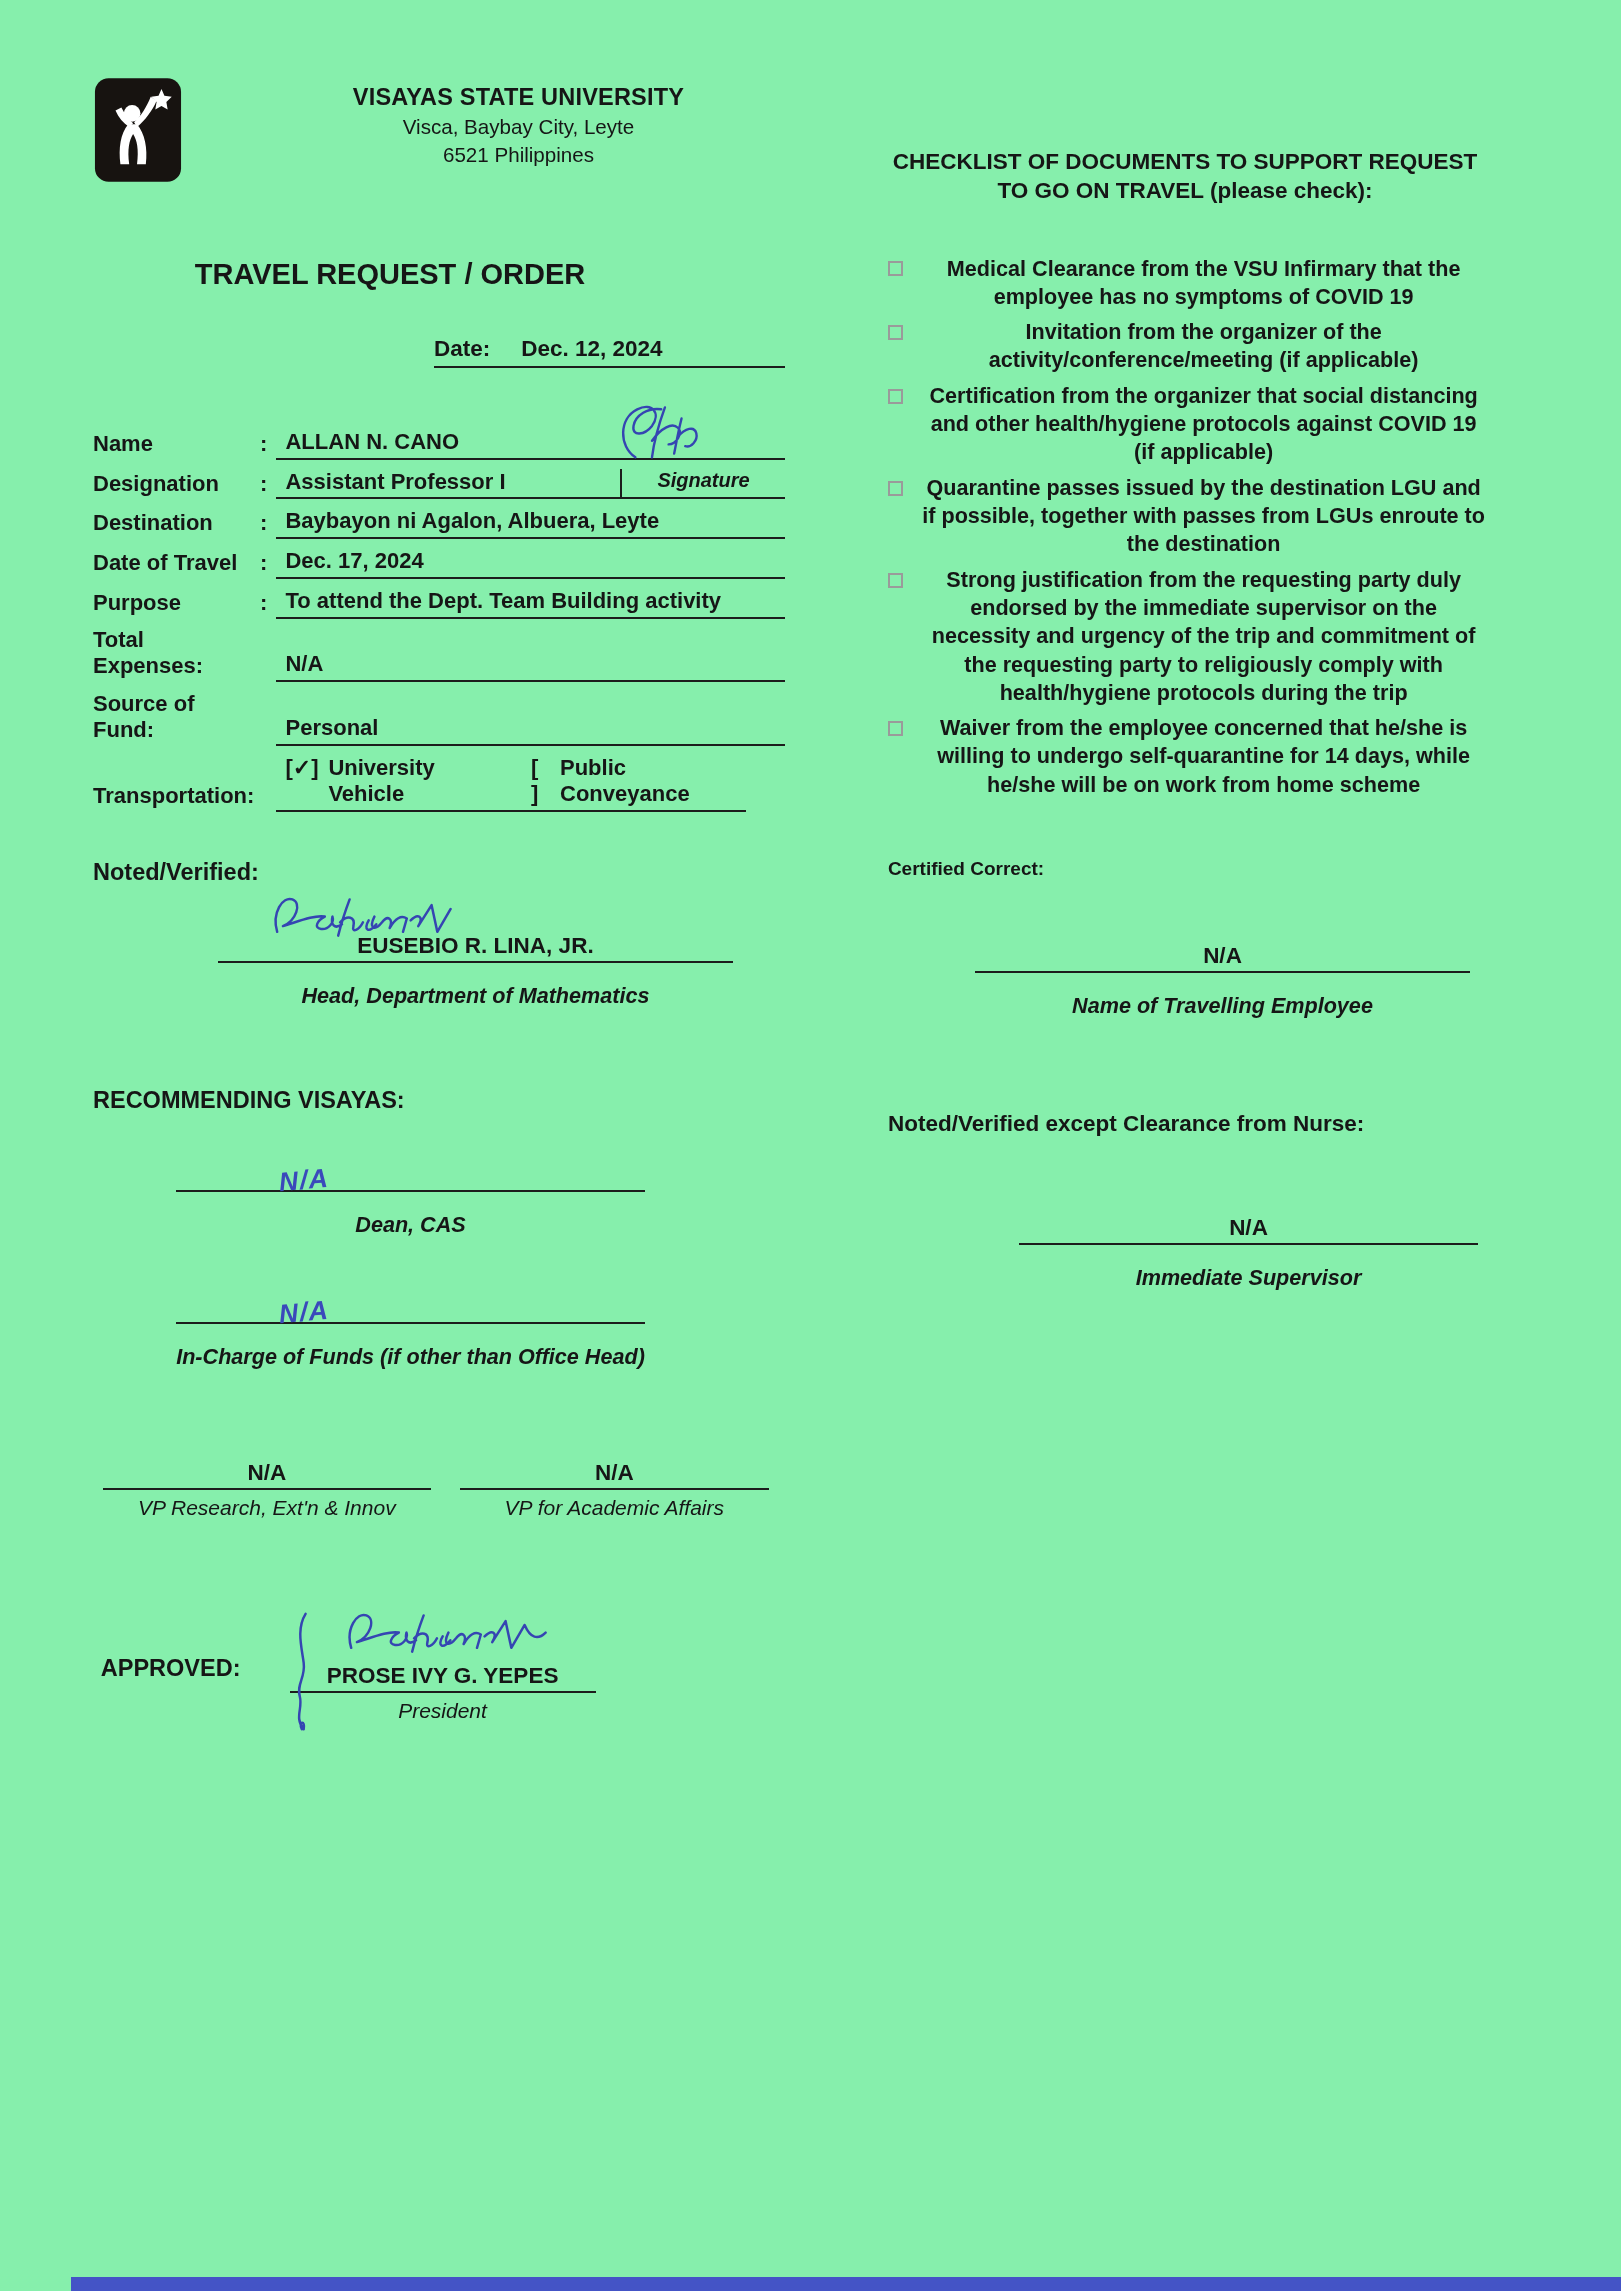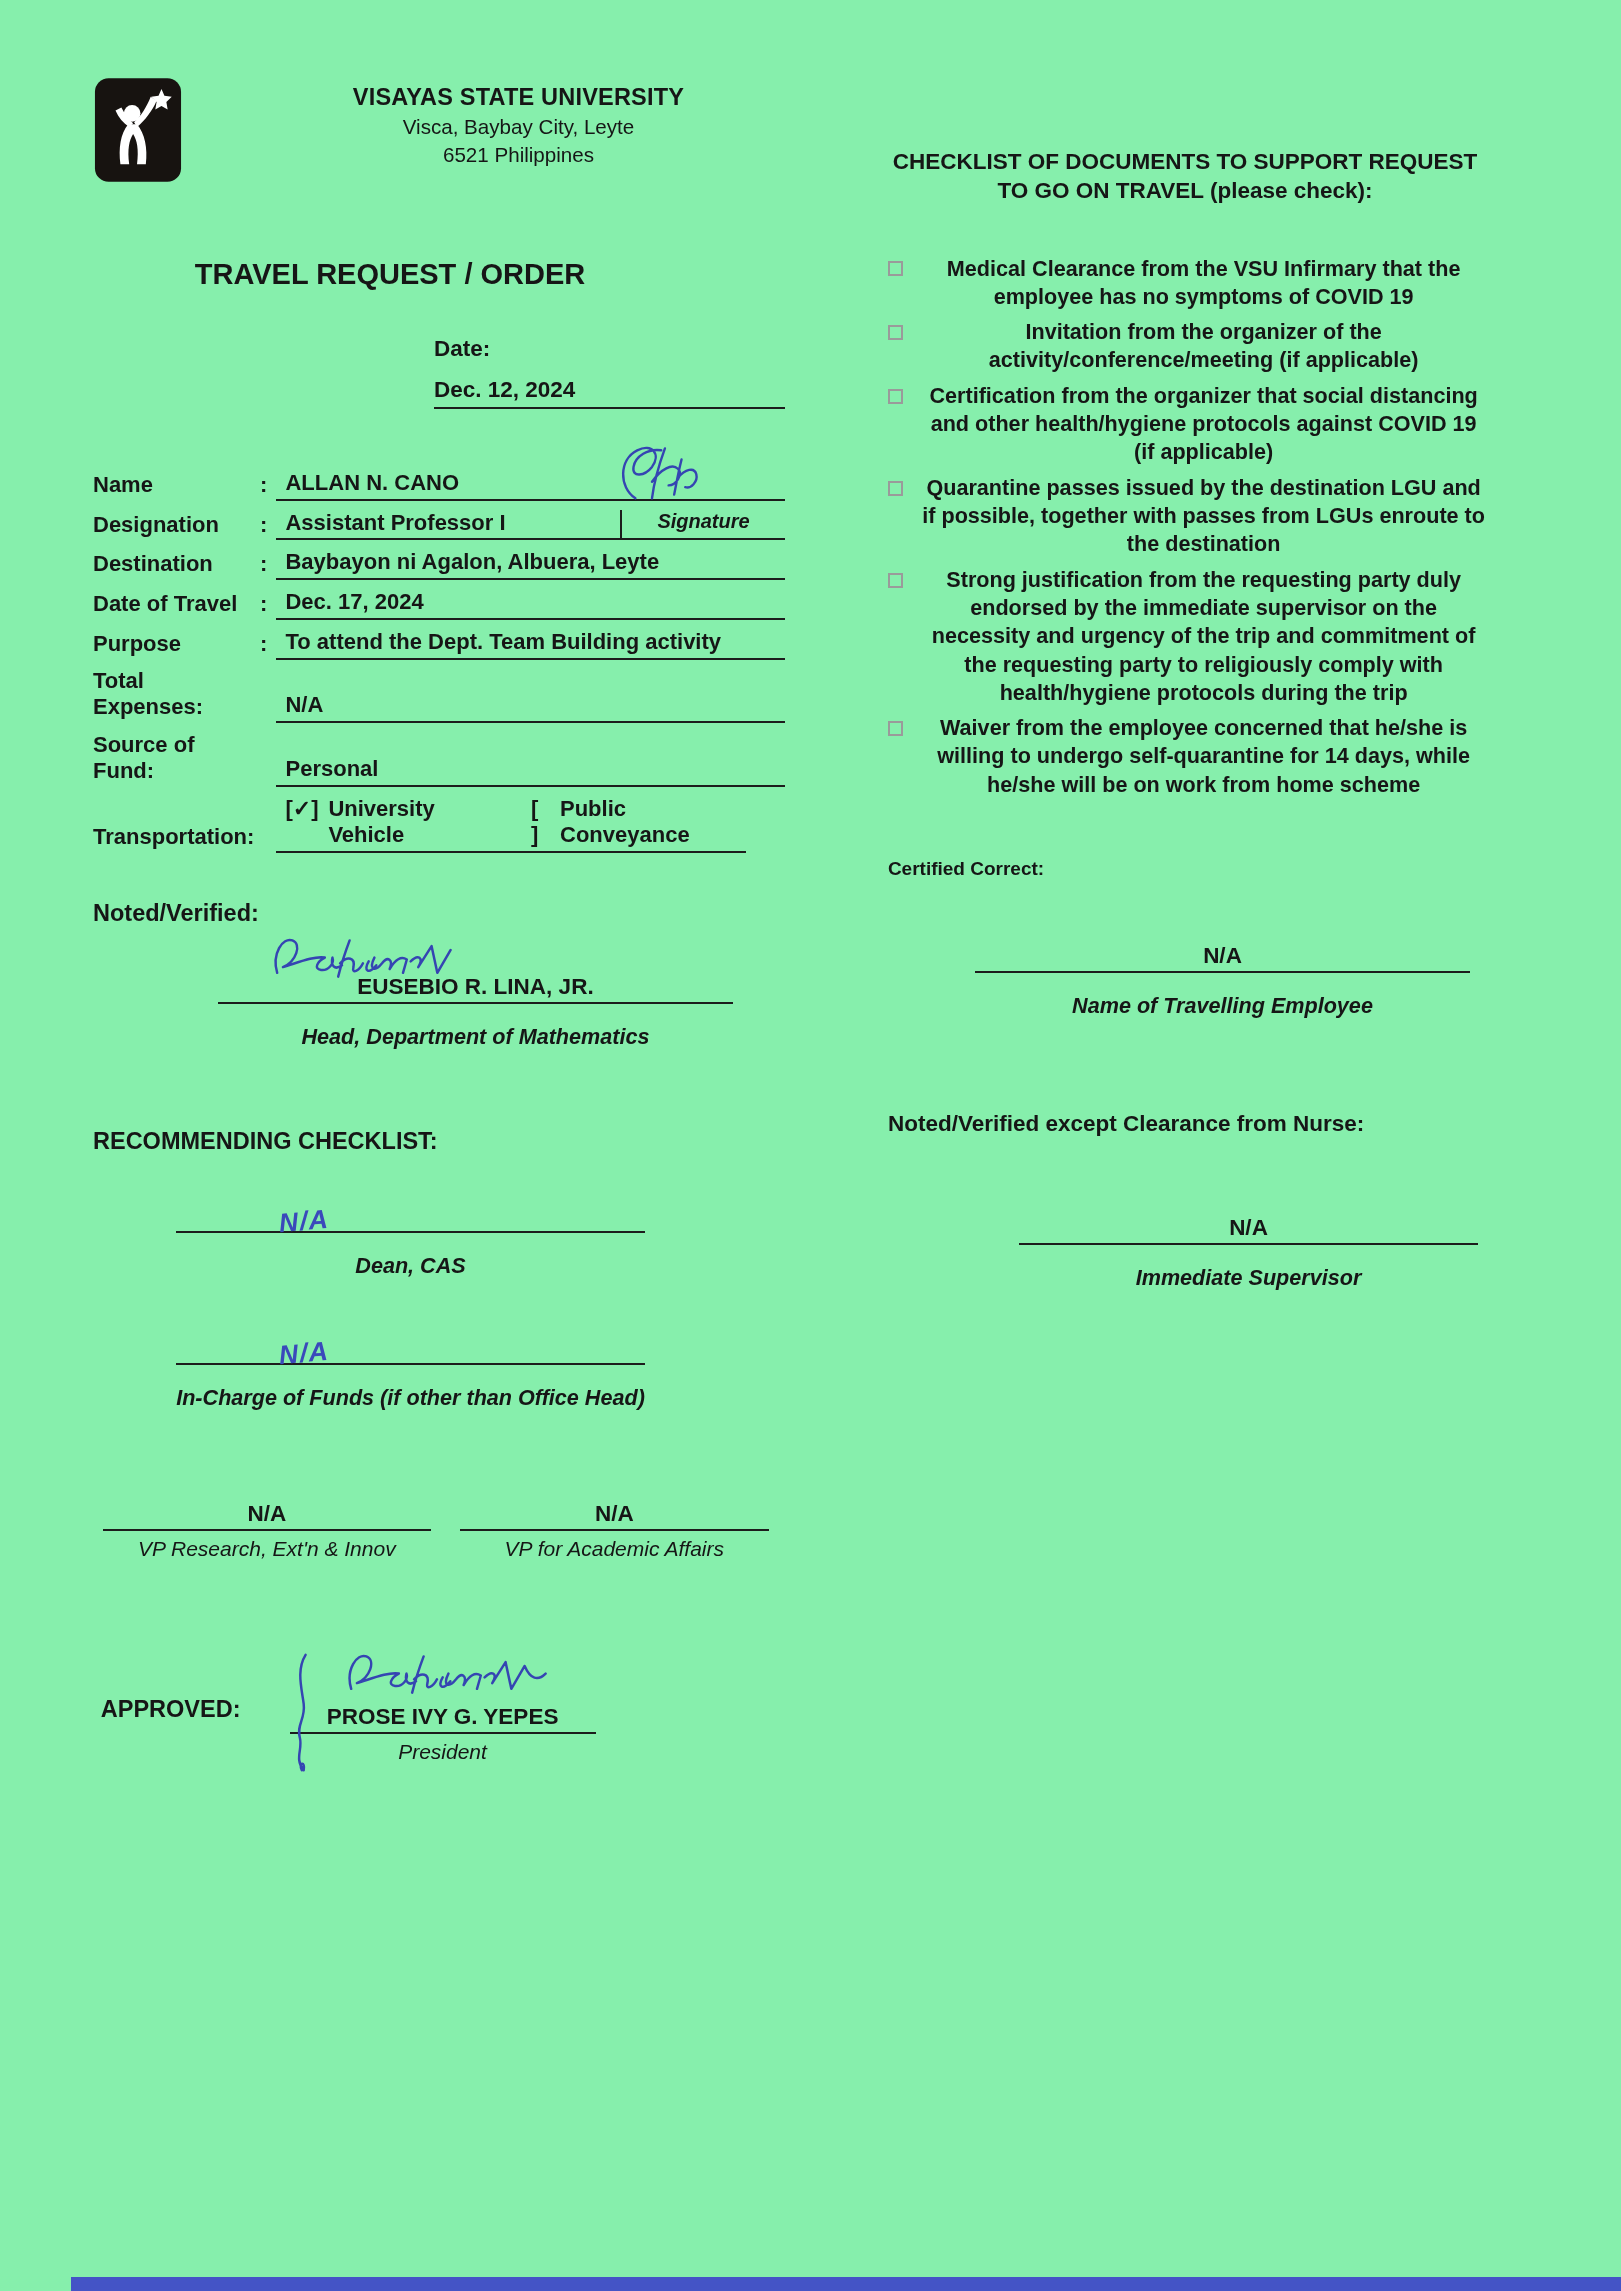--- a/index.html
+++ b/index.html
@@ -15,23 +15,23 @@
   
   .left-col { position: absolute; left: 93px; top: 76px; width: 692px; }
   .header-row { display: flex; align-items: flex-start; }
   .logo { width: 90px; height: 108px; flex: none; }
   .header-text { flex: 1; text-align: center; padding-top: 7.8px; padding-left: 69px; }
   .univ { font-size: 23.5px; font-weight: bold; letter-spacing: 0.2px; }
   .addr { font-size: 20.6px; margin-top: 3.9px; }
   .doc-title { margin-top: 74px; text-align: center; padding-right: 98px; font-size: 29px; font-weight: bold; }
   .date-row {
     margin-top: 45px; margin-left: 341px;
-    display: flex; gap: 15px;
+    display: flex; gap: 31px;
     border-bottom: 2.5px solid #1c1c1c; padding-bottom: 3.9px;
-    font-weight: bold; font-size: 22.5px; flex-direction: column;
+    font-weight: bold; font-size: 22.5px;
   }
   .fields { margin-top: 61px; position: relative; }
   .frow { display: flex; align-items: flex-end; margin-bottom: 8.8px; font-weight: bold; font-size: 22px; }
   .flabel { width: 167px; flex: none; padding-bottom: 2.9px; }
   .fsep   { width: 15.7px; flex: none; padding-bottom: 2.9px; }
   .fval   { flex: 1; border-bottom: 2.5px solid #1c1c1c; padding: 0 0 2.9px 9.8px; min-height: 30px; }
   .sigcell {
     width: 165px; flex: none;
     border-left: 2.5px solid #1c1c1c; border-bottom: 2.5px solid #1c1c1c;
     text-align: center; font-style: italic; font-size: 20px; padding-bottom: 2.9px; min-height: 30px;
@@ -177,21 +177,21 @@
 
     <div class="noted">
       <div class="sec-label">Noted/Verified:</div>
       <svg class="sig-eusebio" viewBox="0 0 220 64">
         <path class="ink" d="M10,46 C4,26 16,8 26,12 C36,16 30,34 16,40 C30,36 48,28 60,30 C52,34 48,42 56,43 C64,44 70,36 68,30 C66,38 70,44 78,38 M86,12 C80,28 76,42 74,50 M76,36 C84,28 92,30 90,40 C88,48 96,44 100,36 M106,34 C100,44 106,48 114,38 M112,30 C106,42 112,46 120,36 C126,28 132,32 128,42 C134,32 140,28 146,32 L142,46 M150,34 C158,26 164,30 158,40 L172,18 L178,46 L192,22"></path>
       </svg>
       <div class="name-line w-noted">EUSEBIO R. LINA, JR.</div>
       <div class="cap-line w-noted">Head, Department of Mathematics</div>
     </div>
 
-    <div class="sec-label recommending">RECOMMENDING CHECKLIST:</div>
+    <div class="sec-label recommending">RECOMMENDING VISAYAS:</div>
 
     <div class="approval-block">
       <div class="hand-na-row">
         <span class="hand-na">N/A</span>
       </div>
       <div class="uline w-appr"></div>
       <div class="cap-line w-appr">Dean, CAS</div>
     </div>
 
     <div class="approval-block funds">

